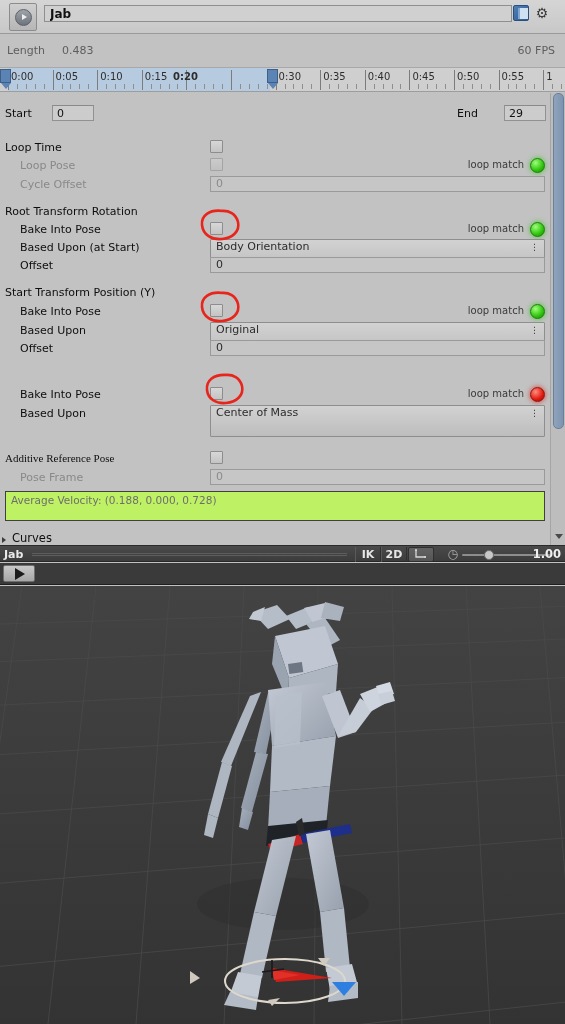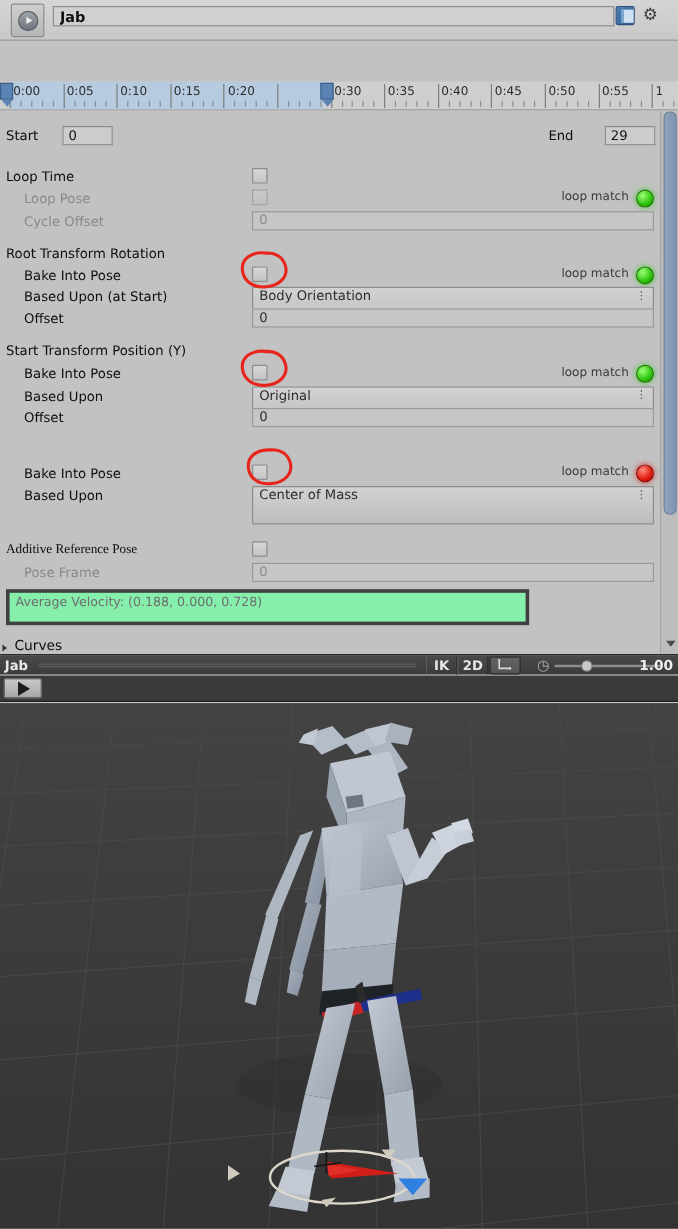--- a/index.html
+++ b/index.html
@@ -163,22 +163,22 @@
     background: radial-gradient(circle at 35% 30%, #ff8b80, #e01a0e 60%, #9b0d05);
     box-shadow: 0 0 4px 1px rgba(220,30,20,.55);
     border: 1px solid #8f0c04;
   }
 
   .redcircle {
     position: absolute; pointer-events: none;
   }
 
   .infobox {
-    position: absolute; left: 5px; width: 436px; height: 30px;
-    background: #86efac; border: 3px solid #404040;
+    position: absolute; left: 5px; width: 540px; height: 30px;
+    background: #bef264; border: 1px solid #404040;
     padding: 2px 0 0 5px; color: #6e6e6e; font-size: 10.5px; line-height: 12.5px;
   }
 
   .curves-label {
     position: absolute; left: 12px; color: #0e0e0e; font-size: 11.5px;
   }
   .foldout {
     position: absolute; left: 2px; width: 0; height: 0;
     border-left: 4px solid #3c3c3c;
     border-top: 3.5px solid transparent;
@@ -276,20 +276,25 @@
 
   <div class="namebar">
     <div class="anim-icon">
       <div class="disc"></div>
     </div>
     <input class="name-field" readonly="" value="Jab" style="">
     <div class="book-icon"></div>
     <div class="gear-icon">⚙</div>
   </div>
 
+  <div class="lenbar">
+    <span class="len-label">Length</span>
+    <span class="len-value">0.483</span>
+    <span class="fps-value">60 FPS</span>
+  </div>
 
   <div class="ruler">
     <div class="ruler-sel" id="ruler-sel" style="left: 8px; width: 262px;"></div>
     <div id="ruler-ticks">
         <div class="tick" style="left: 8px;"></div>
         <div class="tick-label" style="left: 11px;">0:00</div>
         <div class="subtick" style="left: 16.92px;"></div>
         <div class="subtick" style="left: 25.84px;"></div>
         <div class="subtick" style="left: 34.76px;"></div>
         <div class="subtick" style="left: 43.68px;"></div>
@@ -305,21 +310,21 @@
         <div class="subtick" style="left: 115.04px;"></div>
         <div class="subtick" style="left: 123.96px;"></div>
         <div class="subtick" style="left: 132.88px;"></div>
         <div class="tick" style="left: 141.8px;"></div>
         <div class="tick-label" style="left: 144.8px;">0:15</div>
         <div class="subtick" style="left: 150.72px;"></div>
         <div class="subtick" style="left: 159.64px;"></div>
         <div class="subtick" style="left: 168.56px;"></div>
         <div class="subtick" style="left: 177.48px;"></div>
         <div class="tick" style="left: 186.4px;"></div>
-        <div class="tick-label" style="left: 190px;">0:20</div>
+        <div class="tick-label" style="left: 173px; font-weight: bold;">0:20</div>
         <div class="subtick" style="left: 195.32px;"></div>
         <div class="subtick" style="left: 204.24px;"></div>
         <div class="subtick" style="left: 213.16px;"></div>
         <div class="subtick" style="left: 222.08px;"></div>
         <div class="tick" style="left: 231px;"></div>
         <div class="tick-label" style="left: 234px; margin-top: 44px;">0:25</div>
         <div class="subtick" style="left: 239.92px;"></div>
         <div class="subtick" style="left: 248.84px;"></div>
         <div class="subtick" style="left: 257.76px;"></div>
         <div class="subtick" style="left: 266.68px;"></div>

